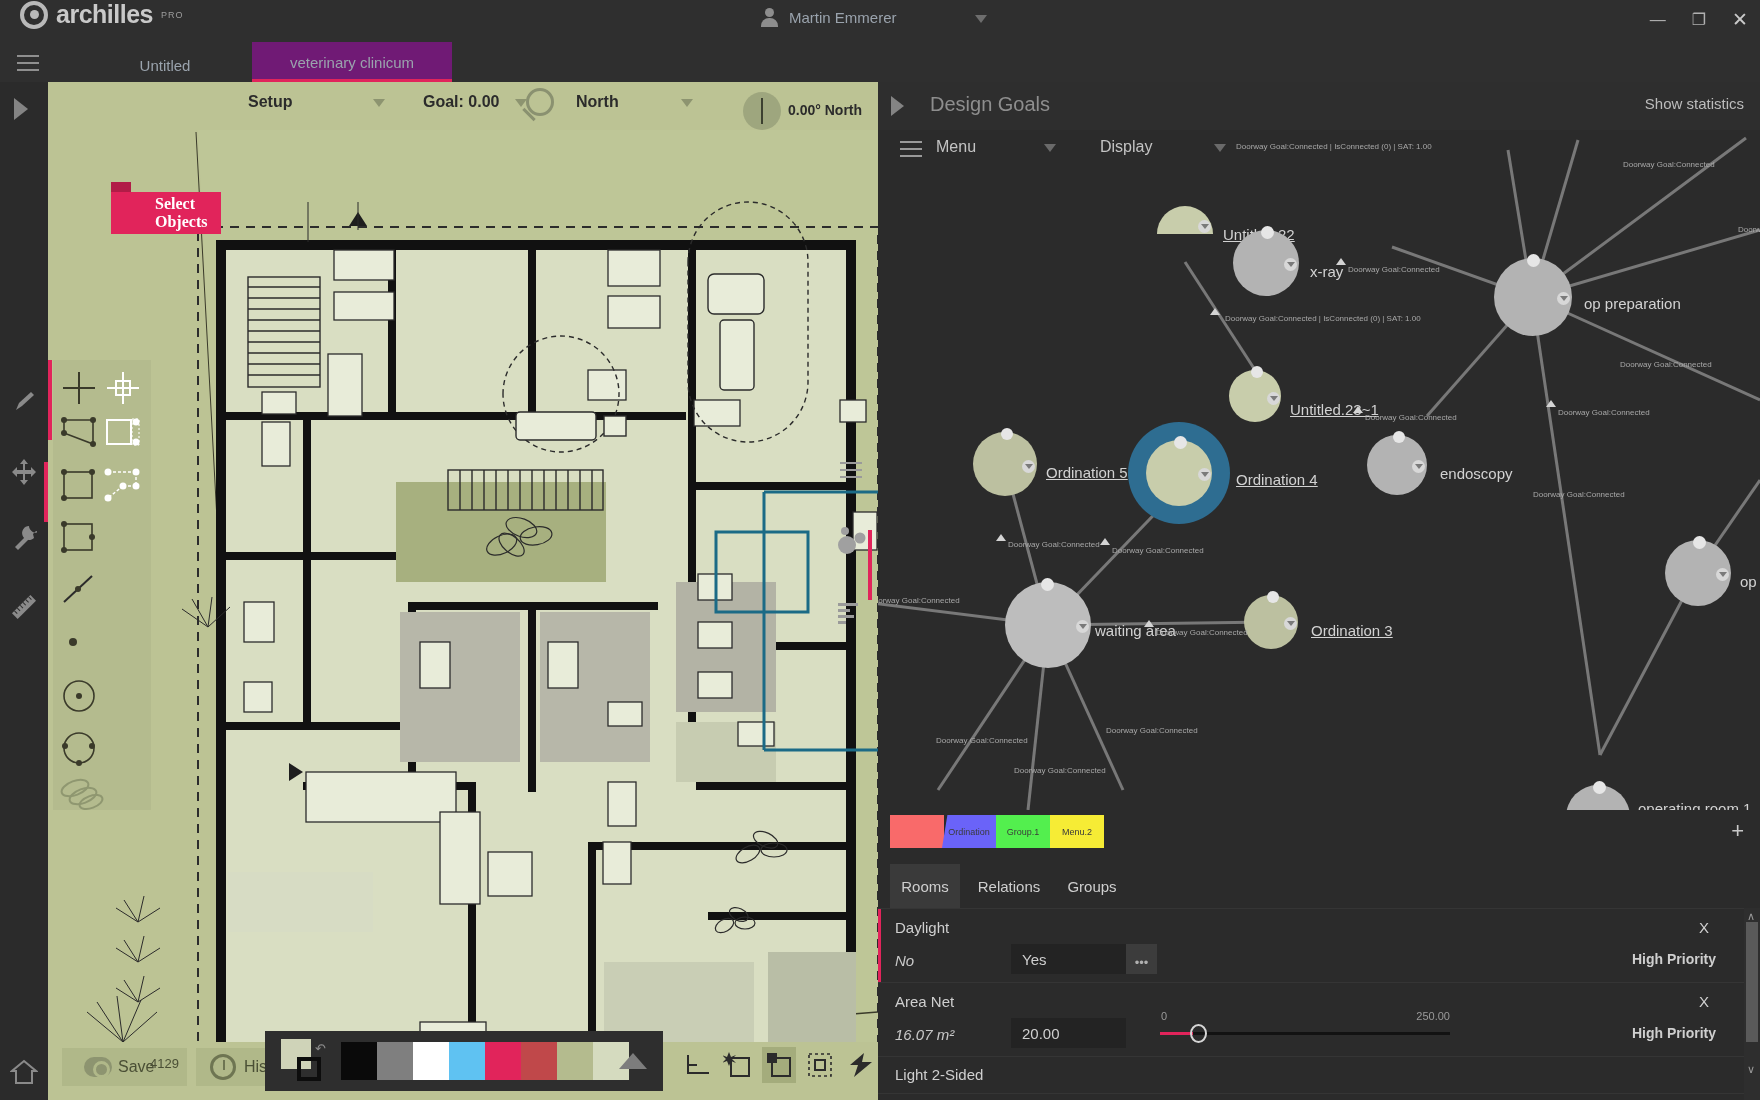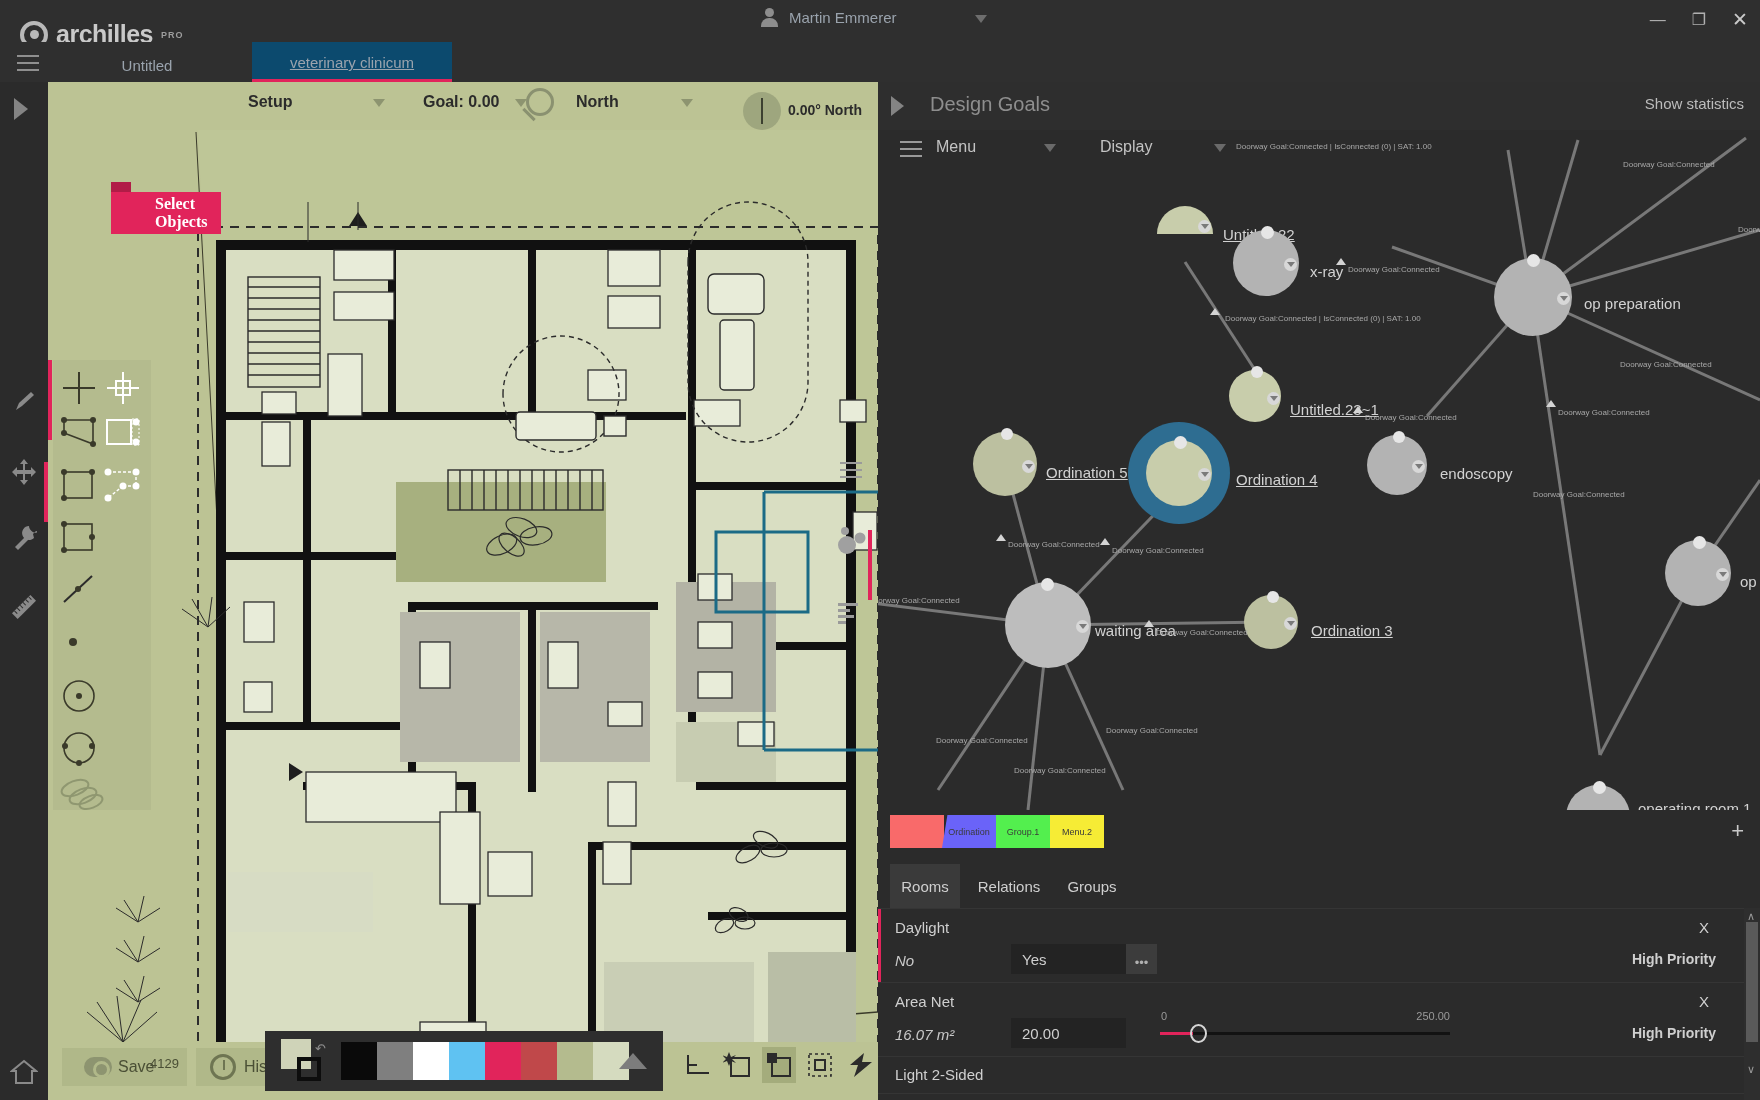--- a/index.html
+++ b/index.html
@@ -2,45 +2,45 @@
 <html><head>
 <meta charset="utf-8">
 <style>
   * { box-sizing: border-box; margin:0; padding:0; }
   html,body { width:1760px; height:1100px; overflow:hidden; background:#2b2b2b;
     font-family:"Liberation Sans", sans-serif; }
   .app { position:relative; width:1760px; height:1100px; background:#2e2e2e; }
 
   
   .titlebar { position:absolute; left:0; top:0; width:1760px; height:42px; background:#2f2f2f; }
-  .logo { position:absolute; left:20px; top:20px; display:flex; align-items:center; gap:8px; }
+  .logo { position:absolute; left:20px; top:0; display:flex; align-items:center; gap:8px; }
   .logo-mark { width:28px; height:28px; border-radius:50%; border:4px solid #b9b9b9;
      display:flex; align-items:center; justify-content:center; }
   .logo-mark i { display:block; width:9px; height:9px; border-radius:50%; background:#b9b9b9; }
   .logo-text { color:#c9c9c9; font-size:25px; font-weight:bold; letter-spacing:-0.5px; }
-  .logo-sup { color:#9d9d9d; font-size:9px; font-weight:bold; vertical-align:super; letter-spacing:1px;}
+  .logo-sup { color:#9d9d9d; font-size:9px; font-weight:normal; vertical-align:super; letter-spacing:1px;}
   .user { position:absolute; left:760px; top:8px; display:flex; align-items:center; gap:10px; }
   .user-avatar { width:19px; height:19px; position:relative; }
   .user-avatar::before{content:"";position:absolute;left:5px;top:0;width:9px;height:9px;border-radius:50%;background:#8d8d8d;}
   .user-avatar::after{content:"";position:absolute;left:1px;top:10px;width:17px;height:9px;border-radius:8px 8px 0 0;background:#8d8d8d;}
   .user-name { color:#9aa3ad; font-size:15px; }
   .user-caret { position:absolute; left:975px; top:15px; width:0;height:0;
      border-left:6px solid transparent;border-right:6px solid transparent;border-top:8px solid #6d6d6d;}
   .winbtns { position:absolute; right:12px; top:10px; display:flex; gap:26px; align-items:center;}
   .winbtn { color:#b0b0b0; font-size:16px; line-height:1; cursor:default;}
   .winbtn.close { color:#c9c9c9; font-size:19px; }
 
   
   .tabsrow { position:absolute; left:0; top:42px; width:1760px; height:40px; background:#2f2f2f;}
   .hamb { position:absolute; left:17px; top:13px; width:22px;}
   .hamb span{ display:block; height:2px; background:#8f8f8f; margin-bottom:5px;}
   .doc-tab { position:absolute; top:0; height:40px; display:flex; align-items:flex-end;
       justify-content:center; color:#9aa3ad; font-size:15px; padding-bottom:8px;}
-  .doc-tab.t0 { left:82px; width:130px; }
-  .doc-tab.t1 { left:252px; width:200px; background:#0c4a6e; border-bottom:3px solid #e1245b;text-decoration:underline; }
+  .doc-tab.t0 { left:100px; width:130px; }
+  .doc-tab.t1 { left:252px; width:200px; background:#701a75; border-bottom:3px solid #e1245b; }
   .tab-num { position:absolute; left:258px; top:42px; color:#9aa3ad; font-size:12px;}
   .tab-plus { position:absolute; left:462px; top:46px; color:#b9b9b9; font-size:24px; line-height:1;}
 
   
   .rail { position:absolute; left:0; top:82px; width:48px; height:1018px; background:#2b2b2b;}
   .rail-item { width:48px; height:60px; display:flex; align-items:center; justify-content:center;}
   .rail-caret { position:absolute; left:14px; top:16px; width:0;height:0;
      border-top:11px solid transparent;border-bottom:11px solid transparent;border-left:14px solid #848484;}
   .rail-red { position:absolute; left:44px; top:380px; width:4px; height:60px; background:#e1245b;}
   .rail-home { position:absolute; left:10px; bottom:14px; width:28px; height:28px;}

